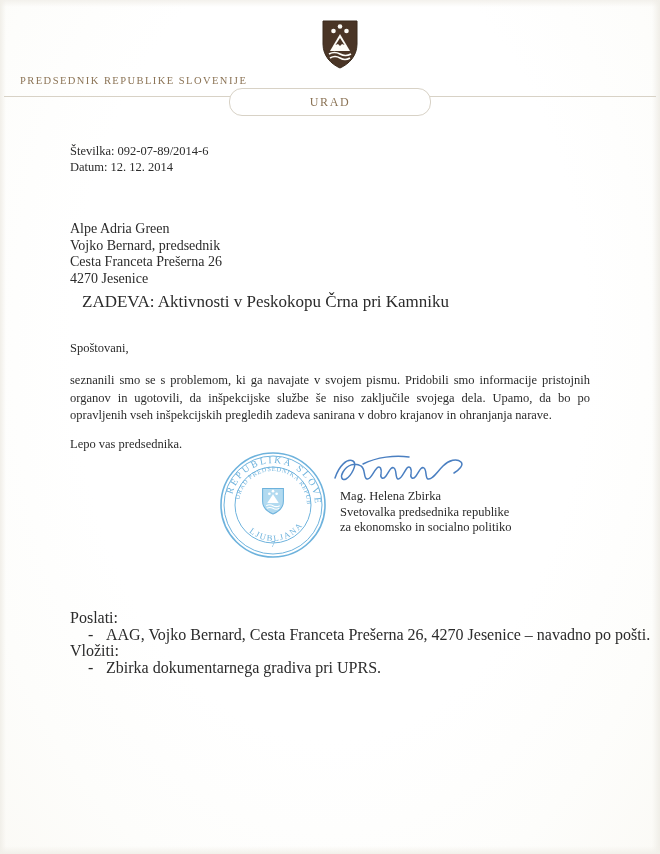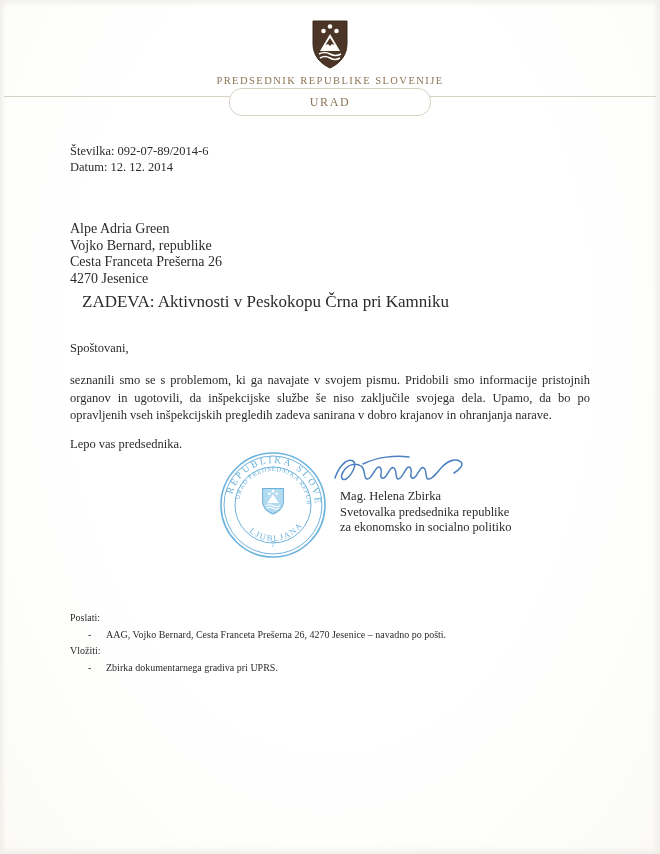--- a/index.html
+++ b/index.html
@@ -46,21 +46,21 @@
     left: 0; right: 0; bottom: 0;
     height: 8px;
     background: linear-gradient(to top, #f2f0ea, rgba(255,255,255,0));
   }
 
   
   #letterhead {
     position: absolute;
     left: 0; right: 0;
     top: 18px;
-    text-align: center;
+    padding-left: 20px;
   }
   .crest {
     width: 40px;
     height: 52px;
     margin: 0 auto;
     display: block;
   }
   .org-title {
     margin-top: 5px;
     font-size: 10.5px;
@@ -169,21 +169,21 @@
     top: 489px;
     font-size: 12.5px;
     line-height: 15.5px;
   }
 
   
   #footer {
     left: 70px;
     top: 610px;
     width: 520px;
-    font-size: 10px;
+    font-size: 16px;
     line-height: 16.5px;
   }
   .foot-head { margin: 0; }
   .foot-item {
     margin: 0;
     padding-left: 18px;
     position: relative;
     white-space: nowrap;
   }
   .foot-dash {
@@ -224,21 +224,21 @@
     </div>
   </div>
 
   <div class="blk" id="refblock">
     <div>Številka: 092-07-89/2014-6</div>
     <div>Datum: 12. 12. 2014</div>
   </div>
 
   <div class="blk" id="address">
     <div>Alpe Adria Green</div>
-    <div>Vojko Bernard, republike</div>
+    <div>Vojko Bernard, predsednik</div>
     <div>Cesta Franceta Prešerna 26</div>
     <div>4270 Jesenice</div>
   </div>
 
   <div class="blk" id="subject">ZADEVA: Aktivnosti v Peskokopu Črna pri Kamniku</div>
 
   <div class="blk" id="salutation">Spoštovani,</div>
   <div class="blk" id="paragraph">seznanili smo se s problemom, ki ga navajate v svojem pismu. Pridobili smo informacije pristojnih organov in ugotovili, da inšpekcijske službe še niso zaključile svojega dela. Upamo, da bo po opravljenih vseh inšpekcijskih pregledih zadeva sanirana v dobro krajanov in ohranjanja narave.</div>
   <div class="blk" id="closing">Lepo vas predsednika.</div>
 

